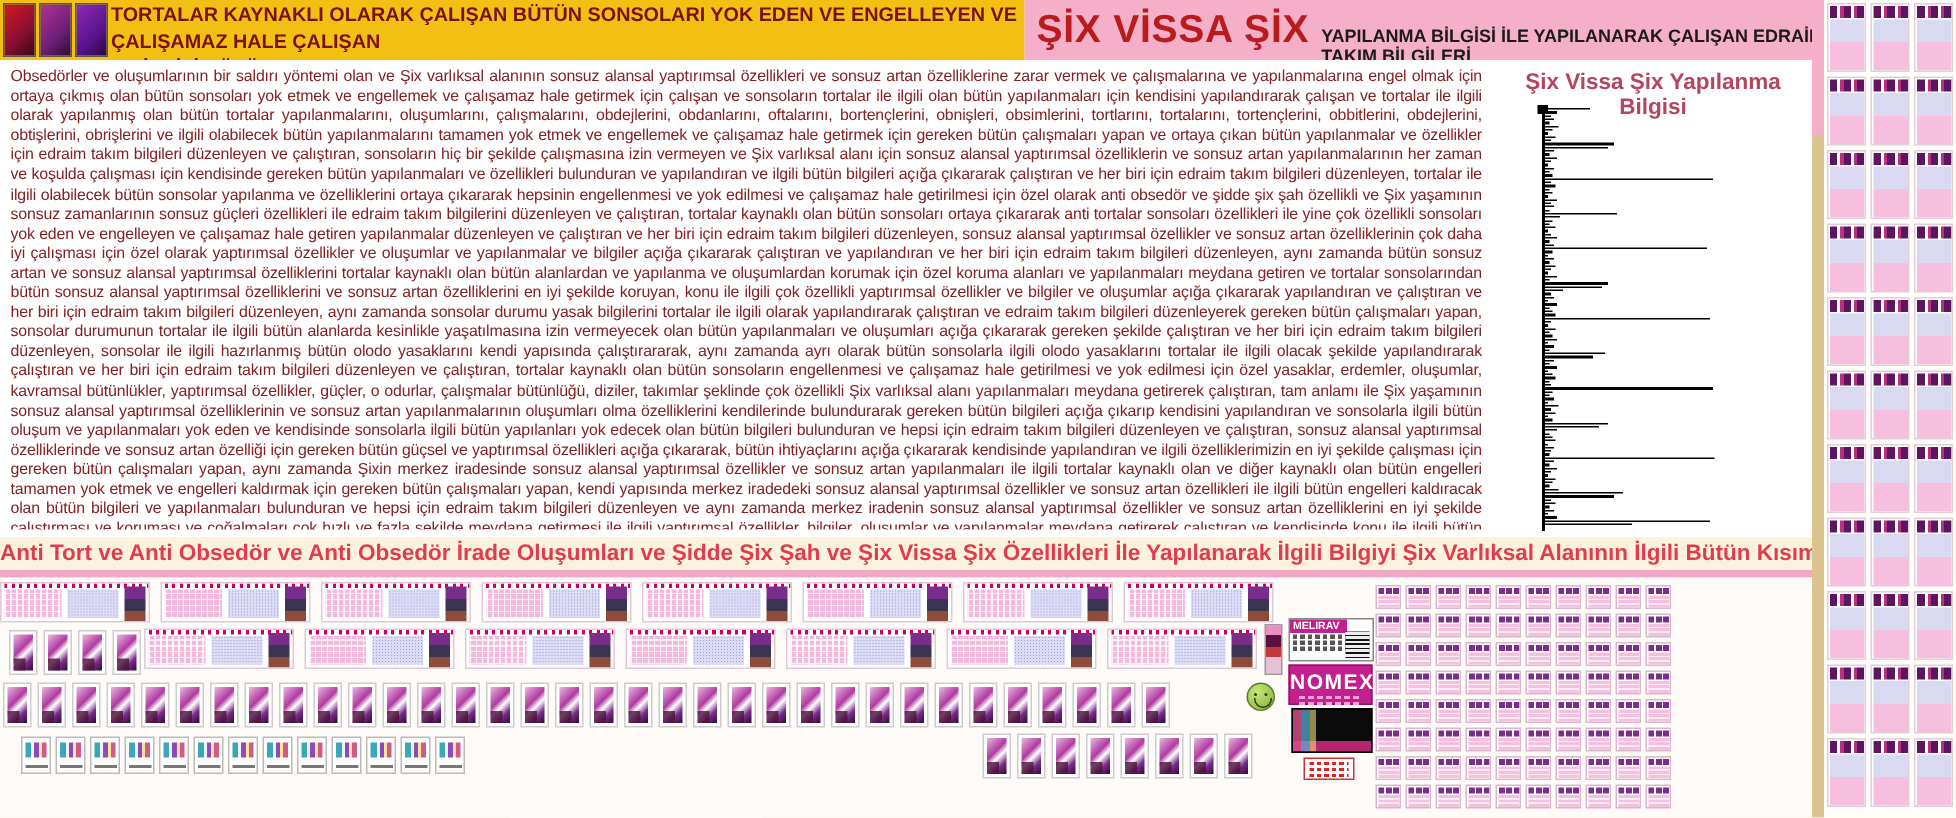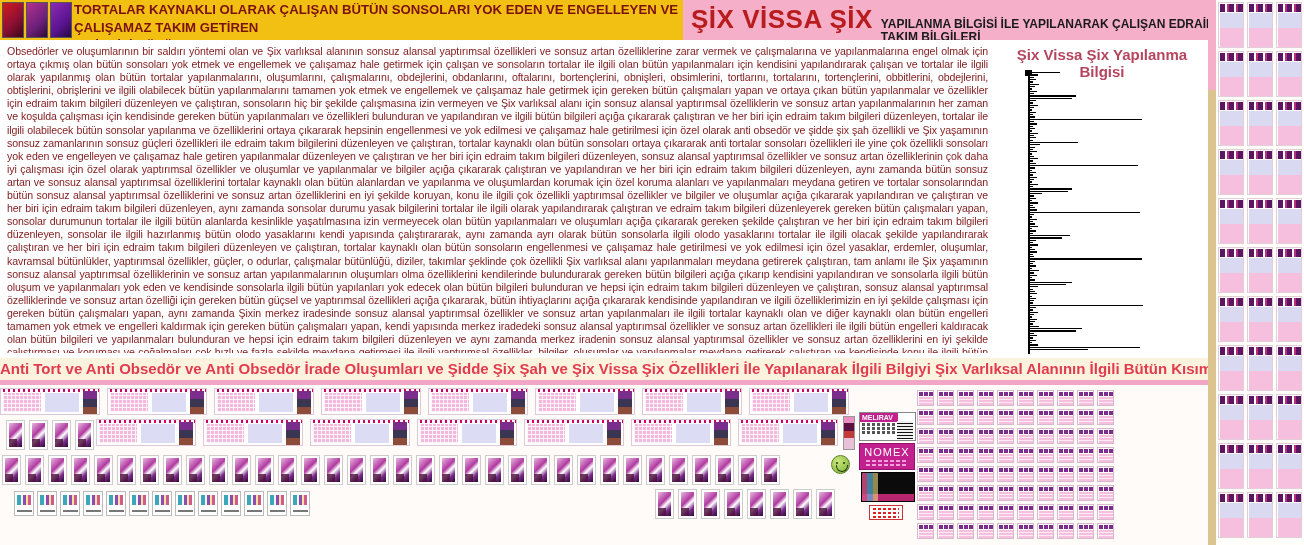--- a/index.html
+++ b/index.html
@@ -80,42 +80,42 @@
   .big-card::after { content:""; position:absolute; left:1px; top:10px; width:23px; height:34px;
      background:linear-gradient(180deg,#D9D9F2 0 45%,#F6BFDE 45% 100%);
      background-blend-mode:normal; }
 
   
   #melirav-box { position:absolute; left:859px; top:27px; width:57px; height:29px; background:#fff; border:1px solid #888; }
   #melirav-head { background:#C2208F; color:#fff; font-weight:bold; font-size:7px; padding:1px 2px; width:38px; }
   .tiny-lines { height:3px; margin:1px 2px 0 2px; background:repeating-linear-gradient(90deg,#555 0 3px,transparent 3px 5px); }
   #melirav-code { position:absolute; right:2px; top:8px; width:16px; height:18px; background:repeating-linear-gradient(0deg,#111 0 1px,#eee 1px 3px); }
   #nomex-box { position:absolute; left:859px; top:58px; width:56px; height:27px; background:#C2208F; color:#fff; text-align:center; border:1px solid #91116b; }
-  #nomex-label { font-weight:normal; font-size:11px; letter-spacing:1px; margin-top:2px; }
+  #nomex-label { font-weight:bold; font-size:14px; letter-spacing:1px; margin-top:2px; }
   .nomex-lines { height:2.5px; margin:1.5px 6px 0 6px; background:repeating-linear-gradient(90deg,#f3a1d8 0 4px,transparent 4px 6px); }
   #photo-box { position:absolute; left:861px; top:87px; width:54px; height:30px; background:#0b0b0b; border:1px solid #000;
      background-image:linear-gradient(90deg,rgba(220,80,140,.8) 0 10%,rgba(90,180,220,.7) 10% 22%,rgba(240,220,120,.6) 22% 30%,transparent 30%),
                       linear-gradient(0deg,rgba(200,40,120,.9) 0 25%,transparent 25%); }
   #white-red-box { position:absolute; left:869px; top:120px; width:34px; height:15px; background:#fff; border:1px solid #c33; }
   .red-lines { height:2px; margin:2px 3px 0 3px; background:repeating-linear-gradient(90deg,#d22 0 3px,transparent 3px 5px); }
   #strip-stack { position:absolute; left:843px; top:31px; width:12px; height:34px;
      background:linear-gradient(180deg,#e890c0 0 20%,#5a1040 20% 45%,#c23a3a 45% 65%,#e8c0d8 65% 100%); border:1px solid #999; }
   #smiley { position:absolute; left:831px; top:70px; width:19px; height:19px; border-radius:50%;
      background:radial-gradient(circle at 35% 30%,#c8e87a,#7fae3a); border:1px solid #5a7f25; }
   #smiley::before { content:""; position:absolute; left:4px; top:6px; width:2px; height:2px; background:#204010; border-radius:50%; box-shadow:7px 0 0 #204010; }
   #smiley::after { content:""; position:absolute; left:4px; top:9px; width:10px; height:6px; border:1.5px solid #204010; border-top:none; border-radius:0 0 10px 10px; }
 </style>
 </head>
 <body>
 
 <div id="stage">
 
   <div id="hdr-yellow">
     <div id="hdr-title">
-      <span>TORTALAR KAYNAKLI OLARAK ÇALIŞAN BÜTÜN SONSOLARI YOK EDEN VE ENGELLEYEN VE ÇALIŞAMAZ TAKIM GETİREN</span><br>
+      <span>TORTALAR KAYNAKLI OLARAK ÇALIŞAN BÜTÜN SONSOLARI YOK EDEN VE ENGELLEYEN VE ÇALIŞAMAZ HALE ÇALIŞAN</span><br>
       <span>VE İLGİLİ BÜTÜN SONSOLARI YOK EDEN</span>
     </div>
   </div>
   <div id="hdr-photos">
     <div class="header-photo"></div>
     <div class="header-photo"></div>
     <div class="header-photo"></div>
   </div>
   <div id="hdr-pink">
     <span id="brand">ŞİX VİSSA ŞİX</span>

